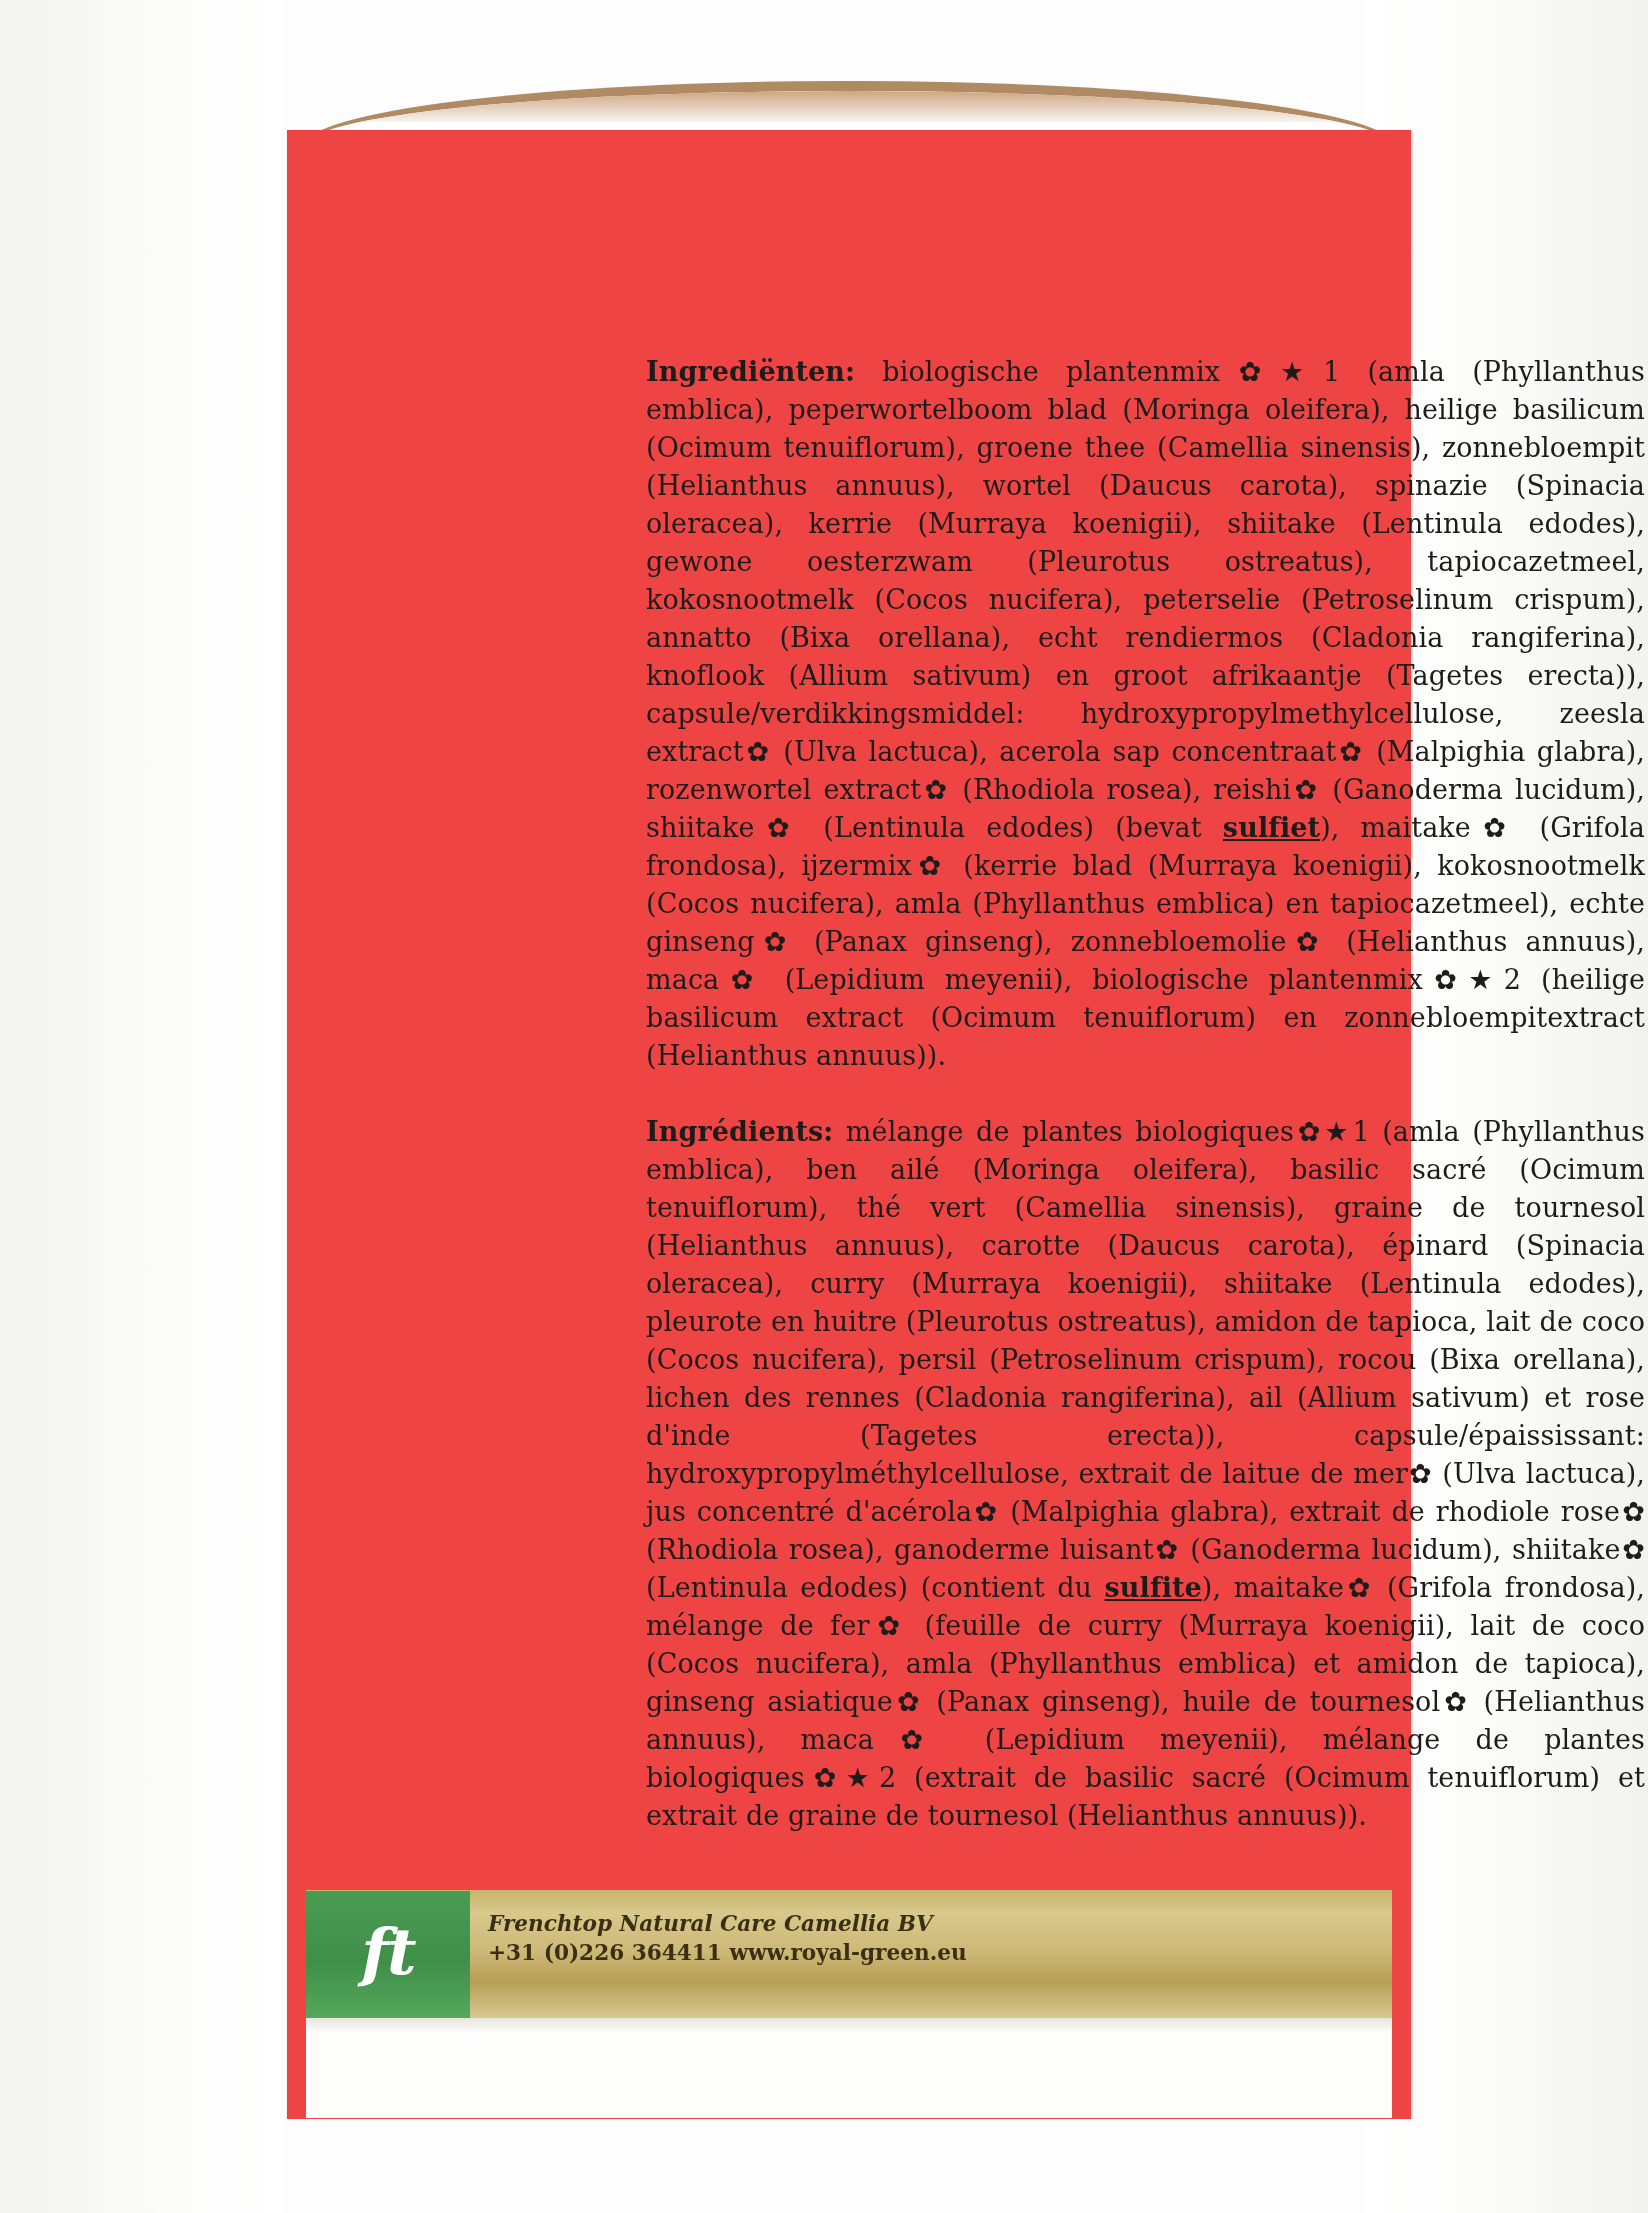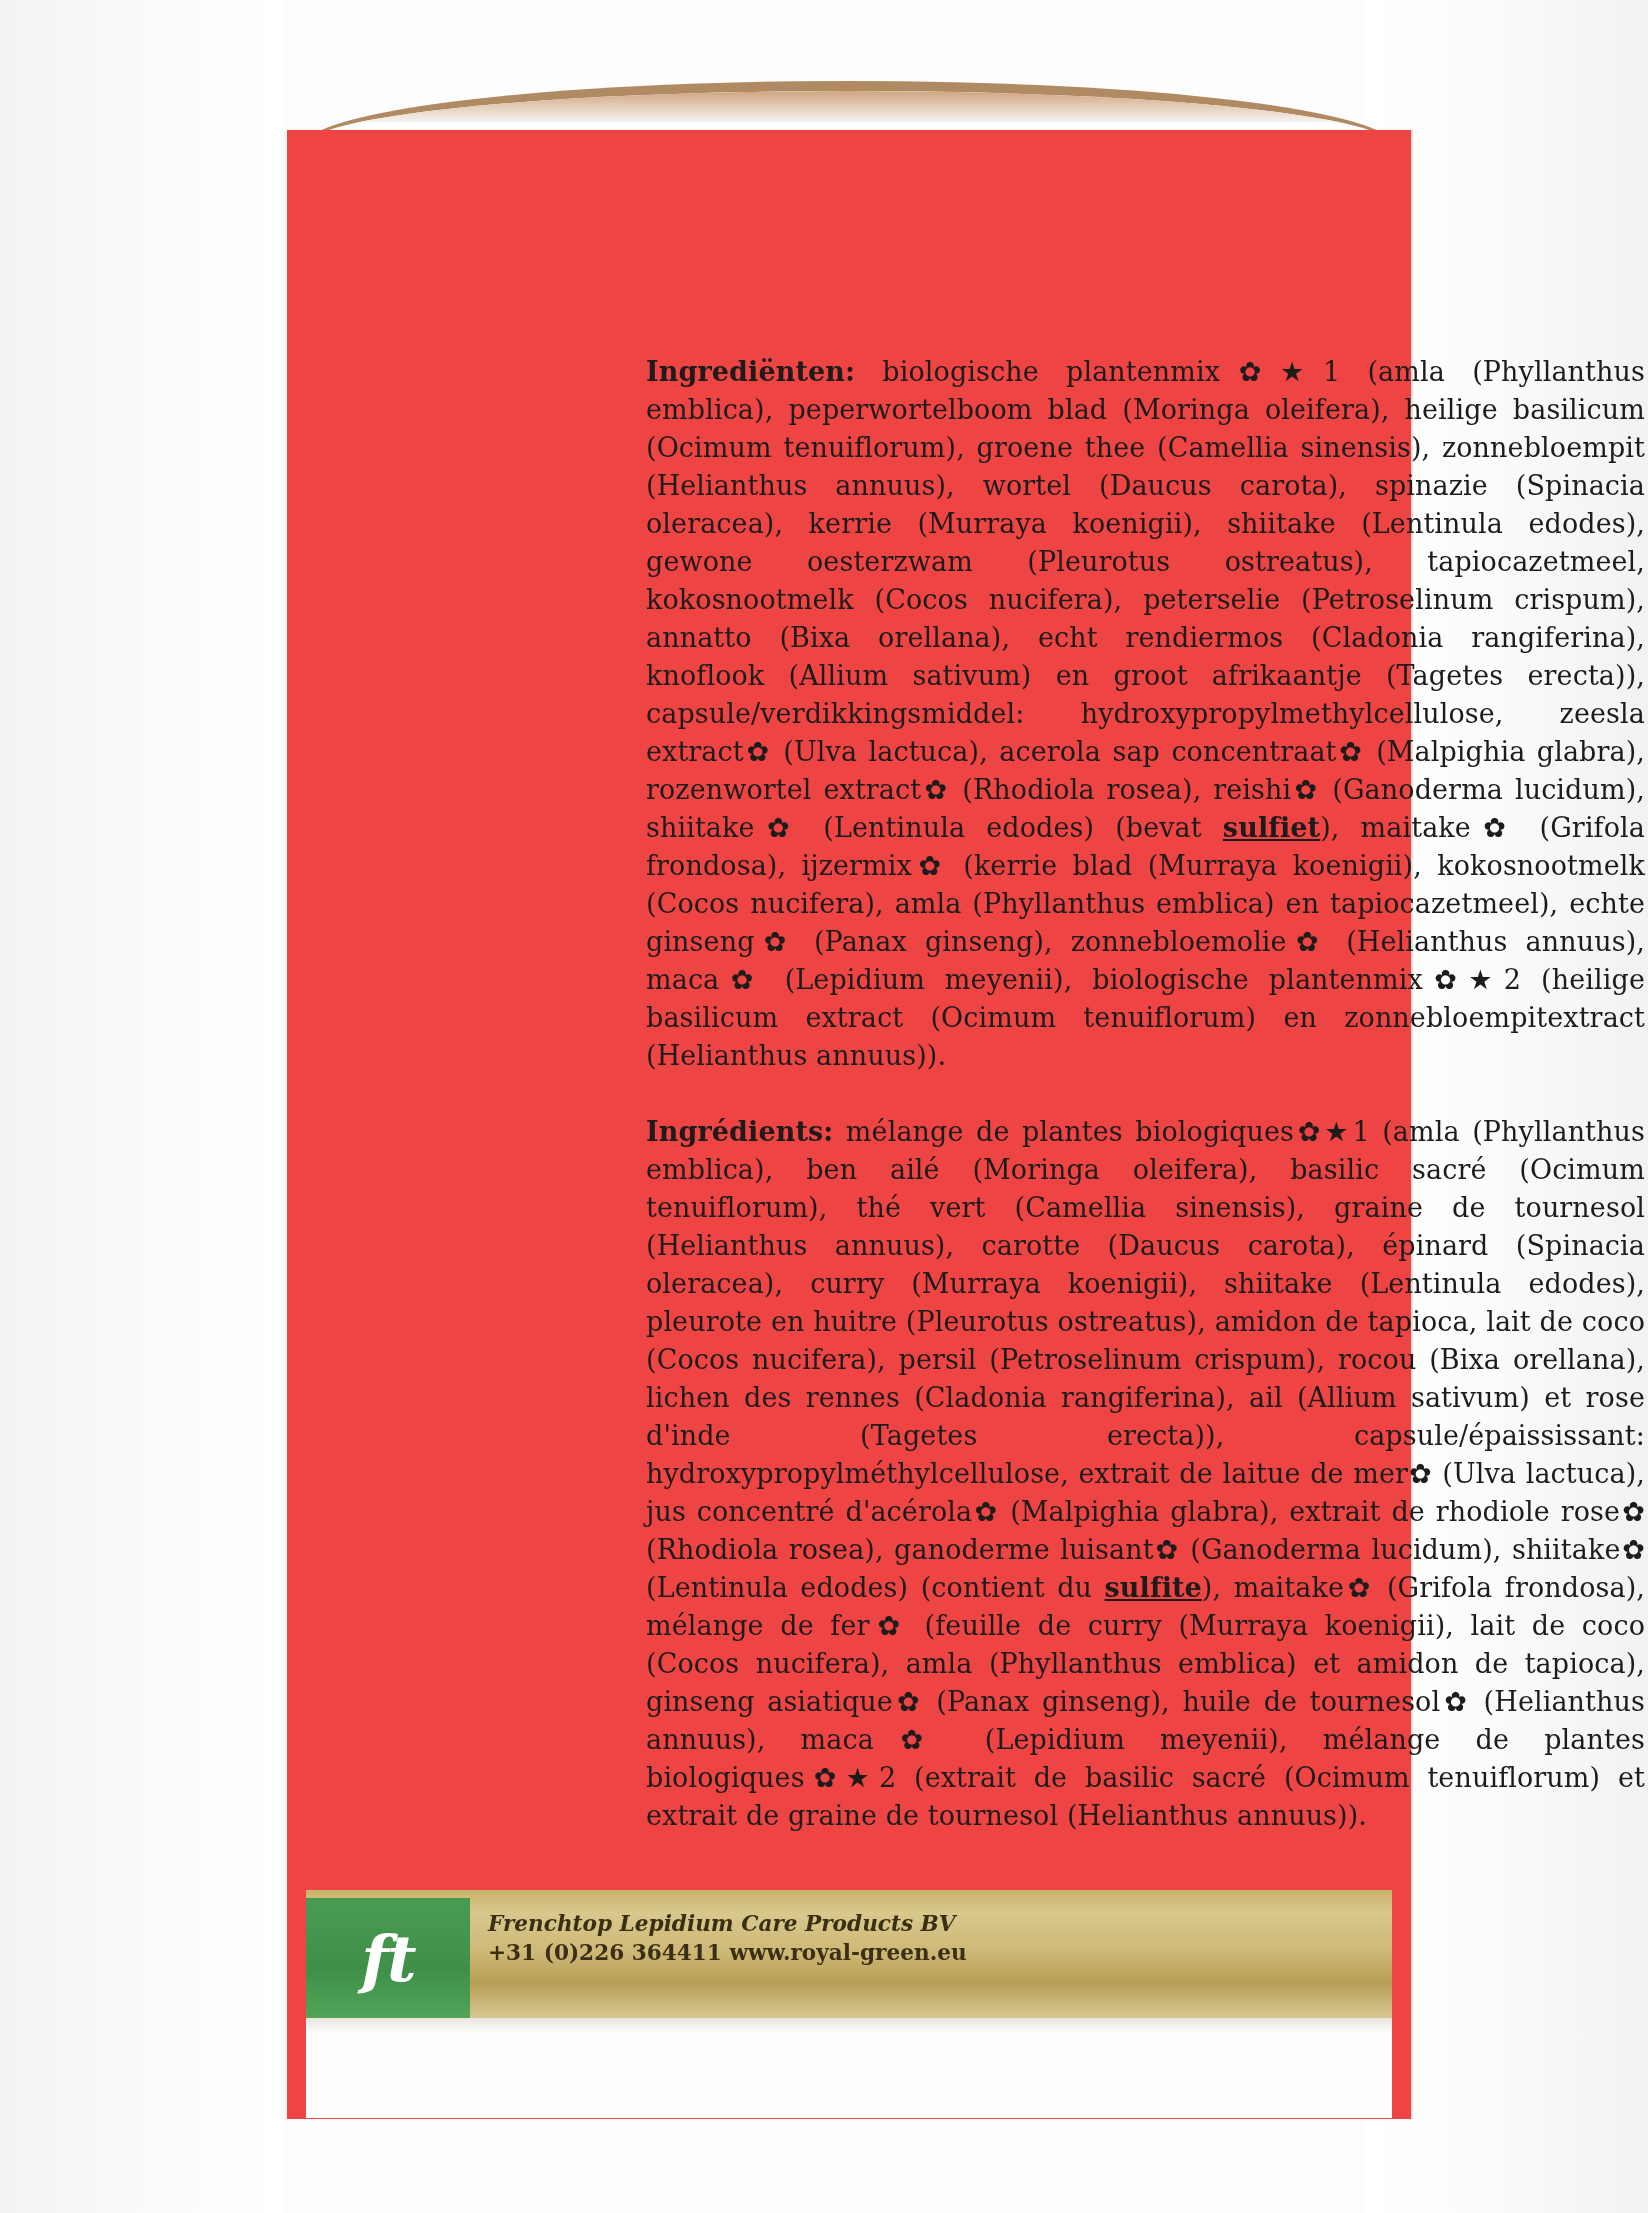--- a/index.html
+++ b/index.html
@@ -118,21 +118,21 @@
     left: 306px;
     top: 1890px;
     width: 1086px;
     height: 128px;
     background: linear-gradient(to bottom, #c8b36a 0%, #d8c88c 18%, #cdb877 48%, #b89f55 72%, #d6c892 100%);
     overflow: hidden;
   }
   .band-logo {
     position: absolute;
     left: 0;
-    top: 8px;
+    top: 1px;
     width: 164px;
     height: 128px;
     background: linear-gradient(to bottom, #4a9b52 0%, #3f8f49 55%, #55a85c 100%);
     display: flex;
     align-items: center;
     justify-content: center;
   }
   .band-logo span {
     color: #ffffff;
     font-family: "DejaVu Serif", serif;
@@ -199,19 +199,19 @@
     <p class="para"><span class="lead">Ingrédients:</span> <span>mélange de plantes biologiques✿★1 (amla (Phyllanthus emblica), ben ailé (Moringa oleifera), basilic sacré (Ocimum tenuiflorum), thé vert (Camellia sinensis), graine de tournesol (Helianthus annuus), carotte (Daucus carota), épinard (Spinacia oleracea), curry (Murraya koenigii), shiitake (Lentinula edodes), pleurote en huitre (Pleurotus ostreatus), amidon de tapioca, lait de coco (Cocos nucifera), persil (Petroselinum crispum), rocou (Bixa orellana), lichen des rennes (Cladonia rangiferina), ail (Allium sativum) et rose d'inde (Tagetes erecta)), capsule/épaississant: hydroxypropylméthylcellulose, extrait de laitue de mer✿ (Ulva lactuca), jus concentré d'acérola✿ (Malpighia glabra), extrait de rhodiole rose✿ (Rhodiola rosea), ganoderme luisant✿ (Ganoderma lucidum), shiitake✿ (Lentinula edodes) (contient du </span><span class="u">sulfite</span><span>), maitake✿ (Grifola frondosa), mélange de fer✿ (feuille de curry (Murraya koenigii), lait de coco (Cocos nucifera), amla (Phyllanthus emblica) et amidon de tapioca), ginseng asiatique✿ (Panax ginseng), huile de tournesol✿ (Helianthus annuus), maca✿ (Lepidium meyenii), mélange de plantes biologiques✿★2 (extrait de basilic sacré (Ocimum tenuiflorum) et extrait de graine de tournesol (Helianthus annuus)).</span></p>
 
   </div>
 </div>
 
 <div class="band">
   <div class="band-logo">
     <span>ft</span>
   </div>
   <div class="band-text">
-    <div class="l1">Frenchtop Lepidium Care Products BV</div>
+    <div class="l1">Frenchtop Natural Care Camellia BV</div>
     <div class="l3">+31 (0)226 364411 www.royal-green.eu</div>
   </div>
 </div>
 <div class="band-bottom-edge"></div>
 <div class="box-bottom"></div>
 
 
 </body></html>

